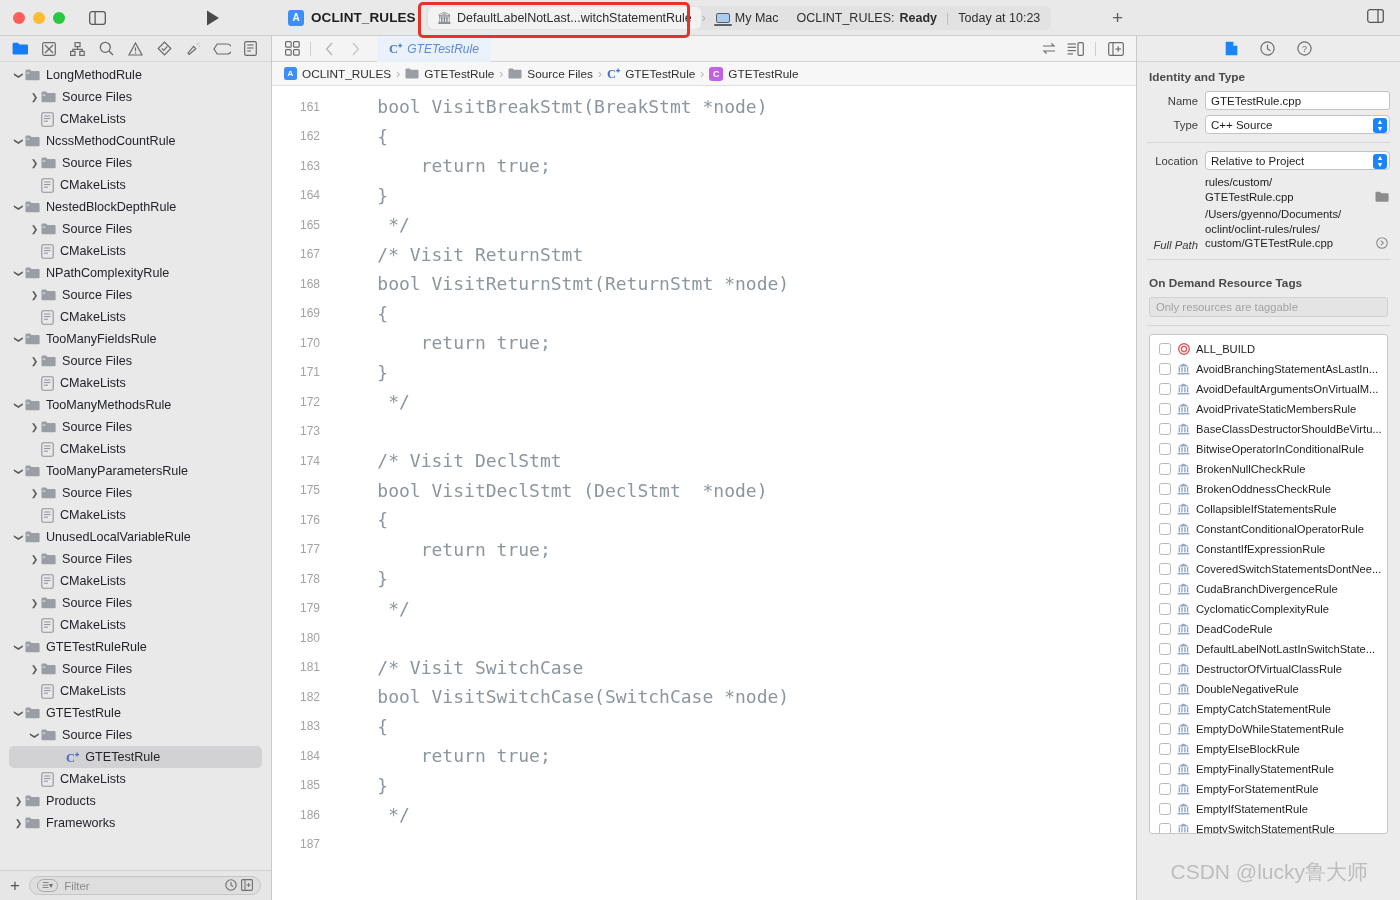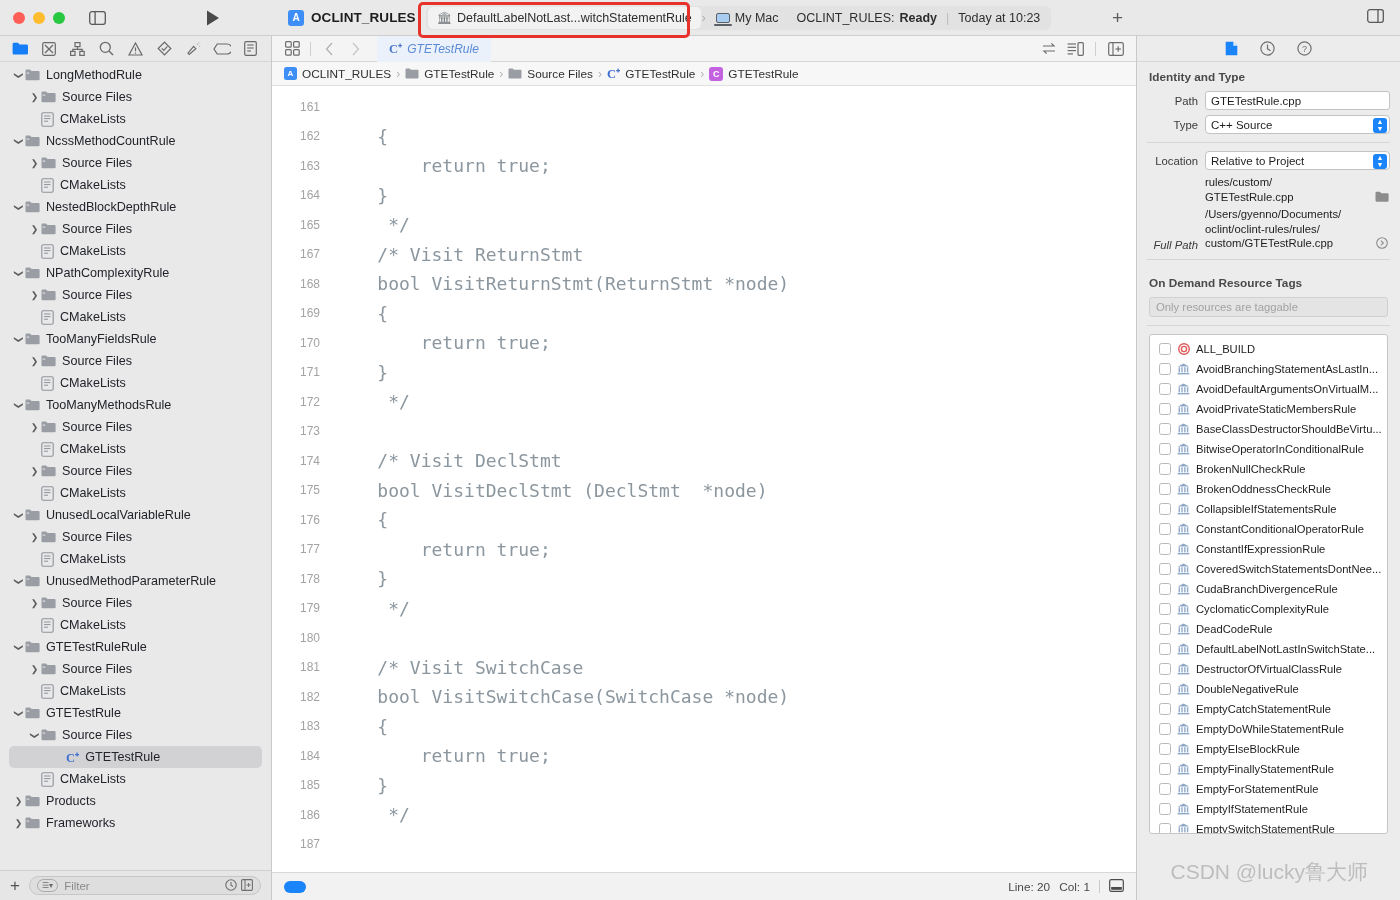--- a/index.html
+++ b/index.html
@@ -650,20 +650,31 @@
             <span class="twisty"></span>
             <span class="file-ico"><svg width="13" height="15" viewBox="0 0 13 15">
                 <rect x="0.8" y="0.8" width="11.4" height="13.4" rx="1.4" fill="none" stroke="#8e9299" stroke-width="1.1"></rect>
                 <line x1="3" y1="4" x2="9.5" y2="4" stroke="#8e9299" stroke-width="1"></line>
                 <line x1="3" y1="6.6" x2="9.5" y2="6.6" stroke="#8e9299" stroke-width="1"></line>
                 <line x1="3" y1="9.2" x2="7" y2="9.2" stroke="#8e9299" stroke-width="1"></line>
               </svg></span>
             <span class="tree-label">CMakeLists</span>
           </div>
           <div class="tree-row">
+            <span style="flex: 0 0 auto; width: 12px;"></span>
+            <span class="twisty open"></span>
+            <span class="folder-ico">
+              <svg width="15" height="12" viewBox="0 0 15 12">
+                <path d="M0.5 1.8a1.2 1.2 0 011.2-1.2h3.4l1.3 1.3h7.1a1.1 1.1 0 011.1 1.1v7.2a1.1 1.1 0 01-1.1 1.1H1.6a1.1 1.1 0 01-1.1-1.1z" fill="#9a9ea4"></path>
+                <rect x="1.6" y="3.6" width="2.6" height="1" fill="#e9e9ea"></rect>
+              </svg>
+            </span>
+            <span class="tree-label">TooManyParametersRule</span>
+          </div>
+          <div class="tree-row">
             <span style="flex: 0 0 auto; width: 28px;"></span>
             <span class="twisty closed"></span>
             <span class="folder-ico">
               <svg width="15" height="12" viewBox="0 0 15 12">
                 <path d="M0.5 1.8a1.2 1.2 0 011.2-1.2h3.4l1.3 1.3h7.1a1.1 1.1 0 011.1 1.1v7.2a1.1 1.1 0 01-1.1 1.1H1.6a1.1 1.1 0 01-1.1-1.1z" fill="#9a9ea4"></path>
                 <rect x="1.6" y="3.6" width="2.6" height="1" fill="#e9e9ea"></rect>
               </svg>
             </span>
             <span class="tree-label">Source Files</span>
           </div>
@@ -703,31 +714,20 @@
           <div class="tree-row">
             <span style="flex: 0 0 auto; width: 28px;"></span>
             <span class="twisty"></span>
             <span class="file-ico"><svg width="13" height="15" viewBox="0 0 13 15">
                 <rect x="0.8" y="0.8" width="11.4" height="13.4" rx="1.4" fill="none" stroke="#8e9299" stroke-width="1.1"></rect>
                 <line x1="3" y1="4" x2="9.5" y2="4" stroke="#8e9299" stroke-width="1"></line>
                 <line x1="3" y1="6.6" x2="9.5" y2="6.6" stroke="#8e9299" stroke-width="1"></line>
                 <line x1="3" y1="9.2" x2="7" y2="9.2" stroke="#8e9299" stroke-width="1"></line>
               </svg></span>
             <span class="tree-label">CMakeLists</span>
-          </div>
-          <div class="tree-row">
-            <span style="flex: 0 0 auto; width: 12px;"></span>
-            <span class="twisty open"></span>
-            <span class="folder-ico">
-              <svg width="15" height="12" viewBox="0 0 15 12">
-                <path d="M0.5 1.8a1.2 1.2 0 011.2-1.2h3.4l1.3 1.3h7.1a1.1 1.1 0 011.1 1.1v7.2a1.1 1.1 0 01-1.1 1.1H1.6a1.1 1.1 0 01-1.1-1.1z" fill="#9a9ea4"></path>
-                <rect x="1.6" y="3.6" width="2.6" height="1" fill="#e9e9ea"></rect>
-              </svg>
-            </span>
-            <span class="tree-label">UnusedMethodParameterRule</span>
           </div>
           <div class="tree-row">
             <span style="flex: 0 0 auto; width: 28px;"></span>
             <span class="twisty closed"></span>
             <span class="folder-ico">
               <svg width="15" height="12" viewBox="0 0 15 12">
                 <path d="M0.5 1.8a1.2 1.2 0 011.2-1.2h3.4l1.3 1.3h7.1a1.1 1.1 0 011.1 1.1v7.2a1.1 1.1 0 01-1.1 1.1H1.6a1.1 1.1 0 01-1.1-1.1z" fill="#9a9ea4"></path>
                 <rect x="1.6" y="3.6" width="2.6" height="1" fill="#e9e9ea"></rect>
               </svg>
             </span>
@@ -947,20 +947,21 @@
           <span class="bc-sep">›</span>
           <span class="bc-item">
             <span class="bc-class">C</span>
             <span>GTETestRule</span>
           </span>
         </div>
 
       <div class="code-area" id="code-area">
           <div class="code-line">
             <span class="ln">161</span>
+            <span class="code-text">    bool VisitBreakStmt(BreakStmt *node)</span>
           </div>
           <div class="code-line">
             <span class="ln">162</span>
             <span class="code-text">    {</span>
           </div>
           <div class="code-line">
             <span class="ln">163</span>
             <span class="code-text">        return true;</span>
           </div>
           <div class="code-line">
@@ -1050,34 +1051,20 @@
           <div class="code-line">
             <span class="ln">186</span>
             <span class="code-text">     */</span>
           </div>
           <div class="code-line">
             <span class="ln">187</span>
             <span class="code-text"></span>
           </div>
         </div>
 
-      <div class="status-bar">
-        <span class="blue-pill"></span>
-        <span class="sb-right">
-          <span>Line: 20</span>
-          <span>Col: 1</span>
-          <span class="sb-sep"></span>
-          <span>
-            <svg width="15" height="13" viewBox="0 0 15 13">
-                <rect x="0.7" y="0.7" width="13.6" height="11.6" rx="1.6" fill="none" stroke="#4a4a4a" stroke-width="1.2"></rect>
-                <rect x="2.2" y="8" width="10.6" height="2.8" fill="#4a4a4a"></rect>
-              </svg>
-          </span>
-        </span>
-      </div>
     </div>
 
     <div class="inspector">
       <div class="insp-tabs">
         <span class="insp-tab active">
           <svg width="13" height="15" viewBox="0 0 13 15">
               <path d="M0.7 0.7h7.6L12.3 4.8v9.5H0.7z" fill="#1a84fb"></path>
               <path d="M8.3 0.7v4.1h4" fill="#fff" opacity="0.85"></path>
             </svg>
         </span>
@@ -1093,21 +1080,21 @@
               <text x="7.5" y="11" text-anchor="middle" font-size="9" fill="#6f6f6f" font-family="Liberation Sans, sans-serif">?</text>
             </svg>
         </span>
       </div>
 
       <div class="insp-body">
 
         <div class="insp-section-title">Identity and Type</div>
 
         <div class="insp-row">
-          <span class="insp-label">Path</span>
+          <span class="insp-label">Name</span>
           <span class="insp-input">GTETestRule.cpp</span>
         </div>
 
         <div class="insp-row">
           <span class="insp-label">Type</span>
           <span class="insp-select">
             <span>C++ Source</span>
             <span class="stepper">
                 <span>▲</span>
                 <span>▼</span>

